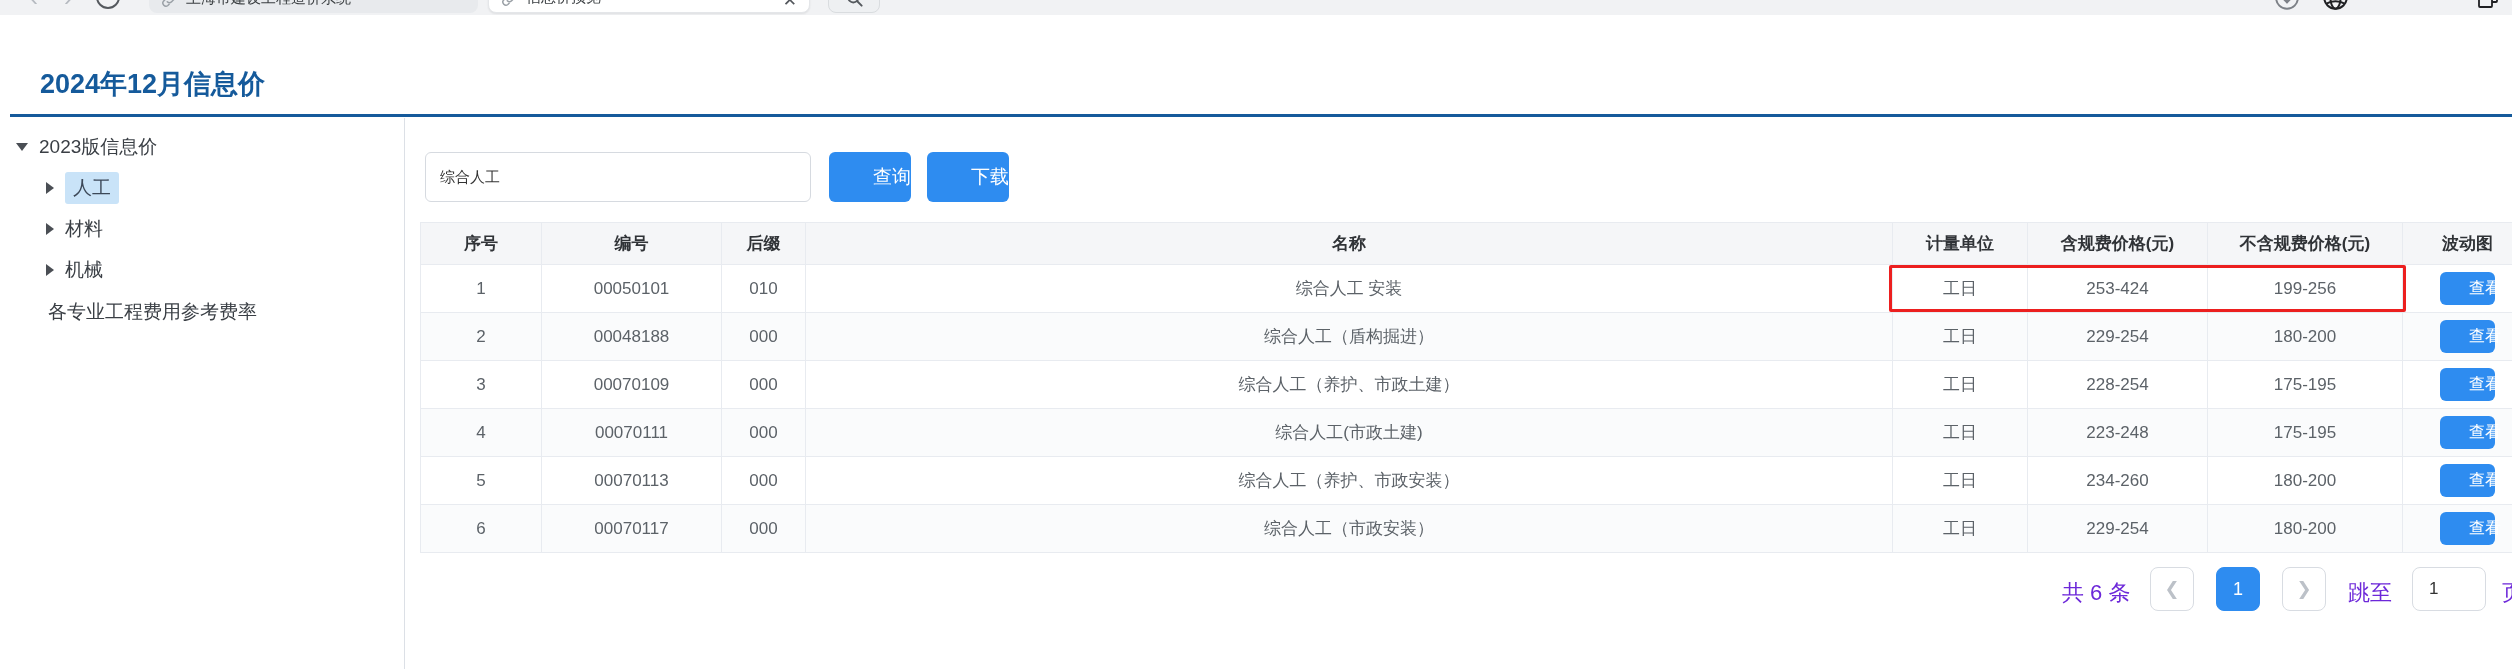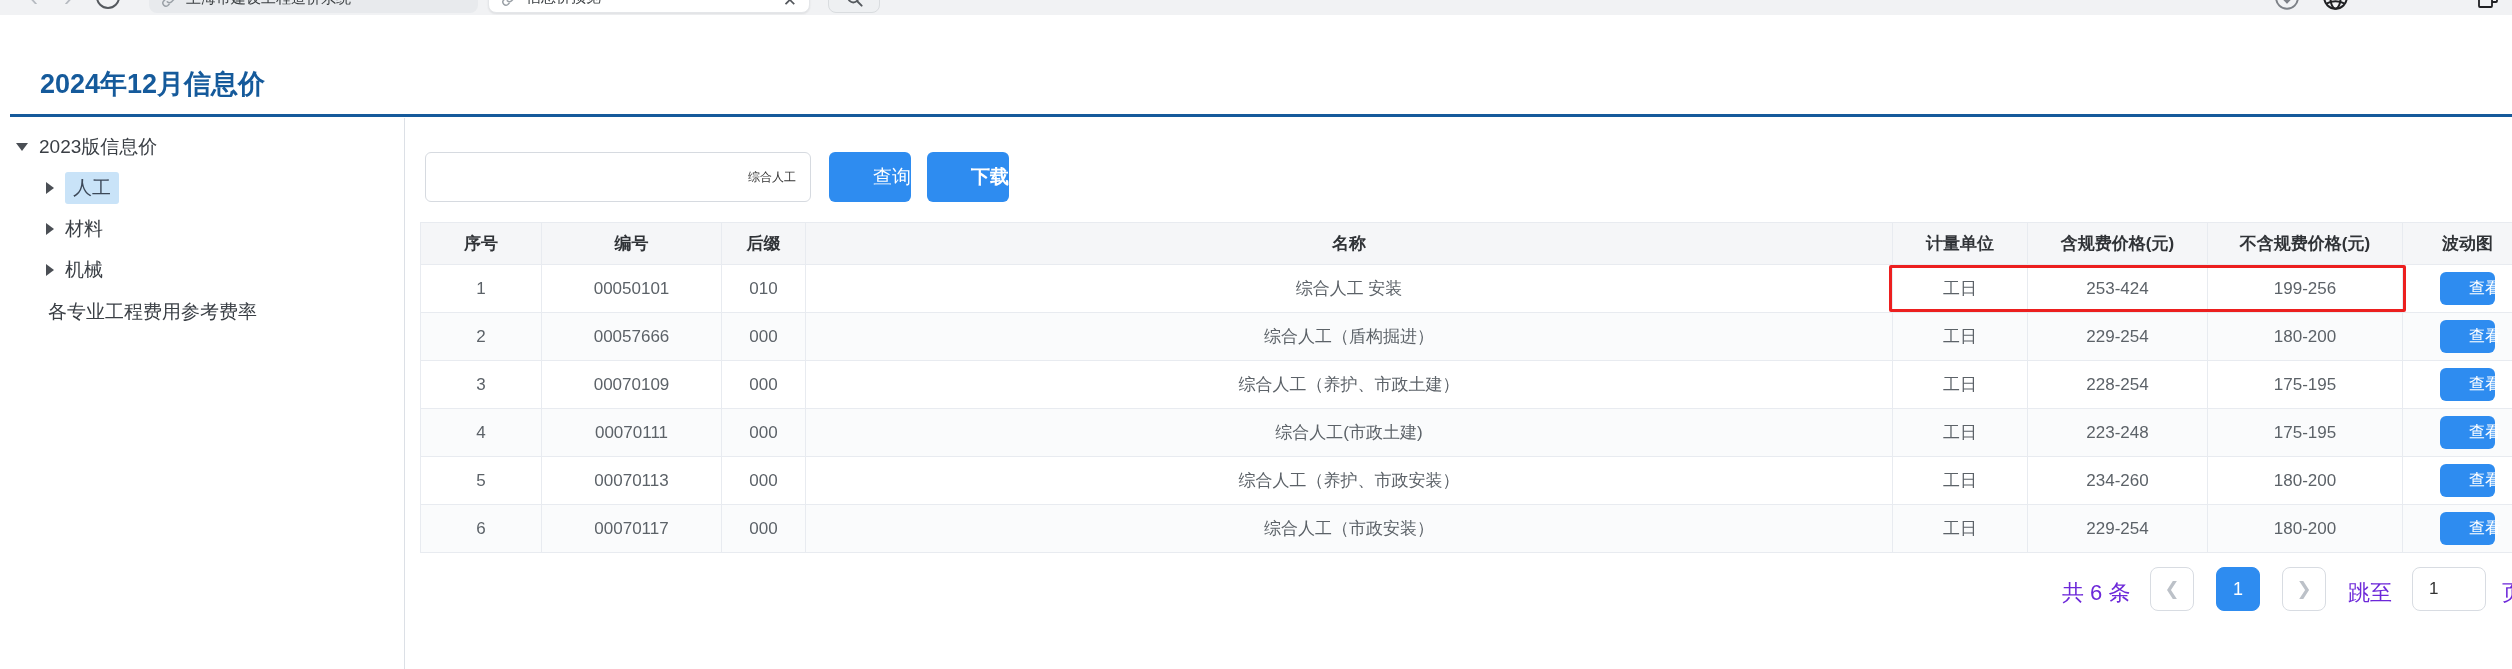--- a/index.html
+++ b/index.html
@@ -33,26 +33,26 @@
   .sidebar { position:absolute; left:0; top:118px; width:405px; height:551px; border-right:1px solid #dce0e6; background:#fff; }
   .tree-row { position:absolute; height:30px; display:flex; align-items:center; font-size:19px; color:#3a3f45; }
   .caret-down { width:0; height:0; border-left:6px solid transparent; border-right:6px solid transparent;
     border-top:8px solid #4a4e54; margin-right:11px; }
   .caret-right { width:0; height:0; border-top:6px solid transparent; border-bottom:6px solid transparent;
     border-left:8px solid #4a4e54; margin-right:11px; }
   .tree-label.selected { background:#c9e3f8; padding:3px 8px; border-radius:3px; color:#3c4858; }
 
   
   .search-input { position:absolute; left:425px; top:152px; width:386px; height:50px; border:1px solid #d6dae0;
-    border-radius:6px; font-size:12px; color:#333; padding:0 14px; outline:none;
-    font-family:"Liberation Sans","DejaVu Sans",sans-serif;text-align:right; }
+    border-radius:6px; font-size:15px; color:#333; padding:0 14px; outline:none;
+    font-family:"Liberation Sans","DejaVu Sans",sans-serif; }
   .btn-blue { position:absolute; top:152px; height:50px; background:#2e8cf0; border:none; border-radius:6px;
     color:#fff; font-size:19px; cursor:pointer; font-family:"Liberation Sans","DejaVu Sans",sans-serif;text-align:right; }
   .btn-query { left:829px; width:82px; }
-  .btn-download { left:927px; width:82px;font-weight:bold; }
+  .btn-download { left:927px; width:82px; }
 
   
   .table-wrap { position:absolute; left:420px; top:222px; width:2092px; height:334px; overflow:hidden; }
   table { border-collapse:collapse; table-layout:fixed; width:2112px; }
   th, td { border:1px solid #e8ebf0; text-align:center; overflow:hidden; white-space:nowrap; }
   th { height:42px; background:#f5f6f8; font-size:17px; font-weight:bold; color:#303337; }
   td { height:48px; font-size:17px; color:#5c6268; background:#fff; }
   tr.stripe td { background:#fafbfc; }
   .view-btn { width:55px; height:33px; background:#2e8cf0; color:#fff; border:none; border-radius:6px;
     font-size:16px; cursor:pointer; font-family:"Liberation Sans","DejaVu Sans",sans-serif;padding-left:29px; }
@@ -197,21 +197,21 @@
             <td>00050101</td>
             <td>010</td>
             <td>综合人工 安装</td>
             <td>工日</td>
             <td>253-424</td>
             <td>199-256</td>
             <td><button class="view-btn">查看</button></td>
           </tr>
           <tr class="stripe">
             <td>2</td>
-            <td>00057666</td>
+            <td>00048188</td>
             <td>000</td>
             <td>综合人工（盾构掘进）</td>
             <td>工日</td>
             <td>229-254</td>
             <td>180-200</td>
             <td><button class="view-btn">查看</button></td>
           </tr>
           <tr>
             <td>3</td>
             <td>00070109</td>

